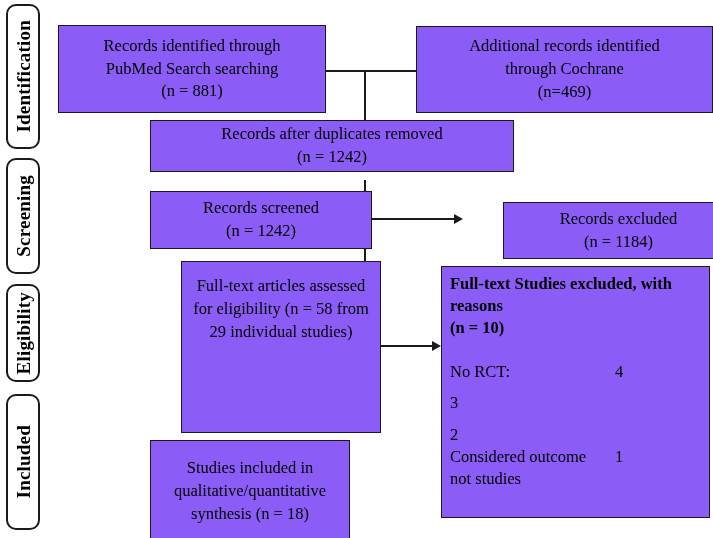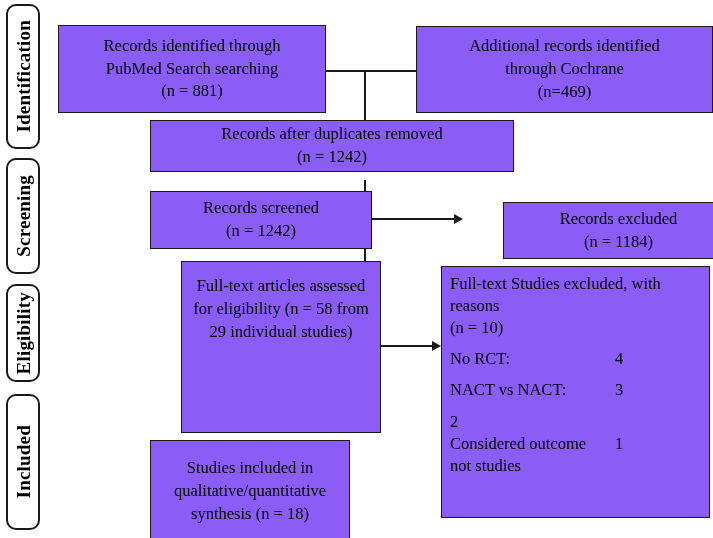--- a/index.html
+++ b/index.html
@@ -65,21 +65,22 @@
   }
 
   
   .excl-inner {
     width: 100%;
     font-size: 16.5px;
     line-height: 1.34;
   }
   .excl-head {
     white-space: pre-line;
-    margin-bottom: 9px;
+    margin-bottom: 22px;
+    font-weight: bold;
   }
   .reason-row {
     display: flex;
     align-items: baseline;
     margin-bottom: 9px;
   }
   .reason-row.tight { margin-bottom: 0px; }
   .reason-label { flex: 0 0 165px; white-space: pre-line; font-family: Liberation Serif, serif; }
   .reason-count { flex: 0 0 auto; }
 
@@ -179,21 +180,20 @@
       <div class="excl-head">Full-text Studies excluded, with
 reasons
 (n = 10)</div>
 
       <div class="reason-row">
         <span class="reason-label">No RCT:</span>
         <span class="reason-count">4</span>
       </div>
 
       <div class="reason-row">
-        <span class="reason-label">NACT vs NACT:</span>
         <span class="reason-count">3</span>
       </div>
 
       <div class="reason-row tight">
         <span class="reason-count">2</span>
       </div>
 
       <div class="reason-row tight">
         <span class="reason-label">Considered outcome
 not studies</span>

